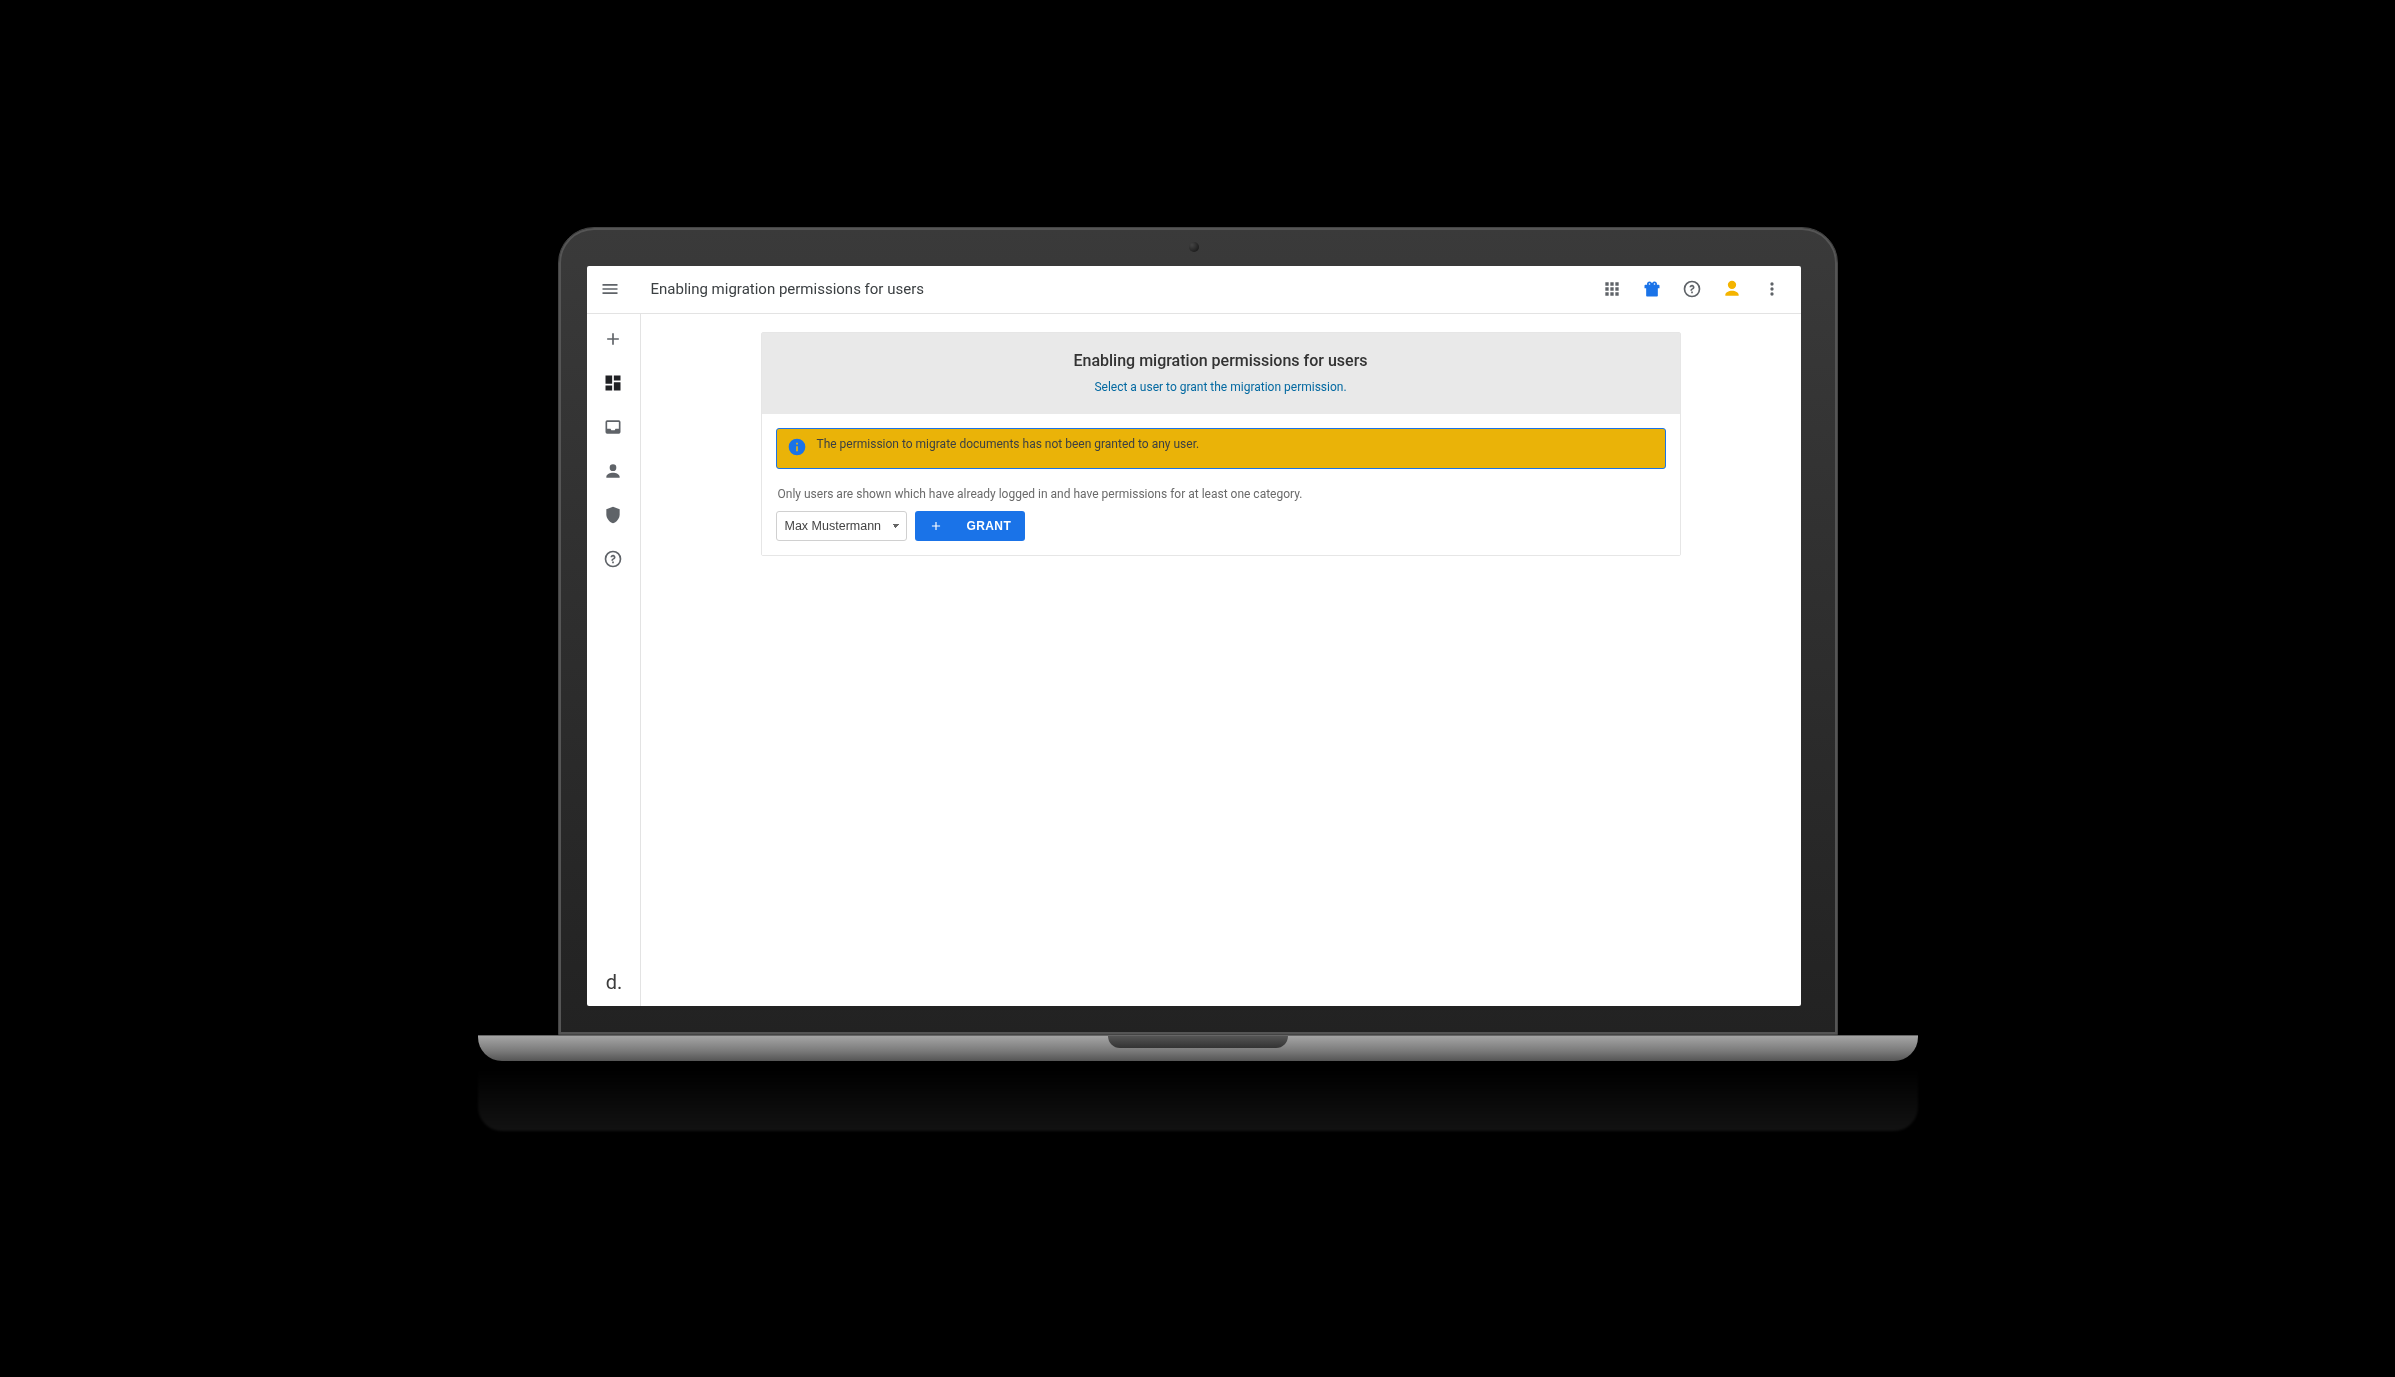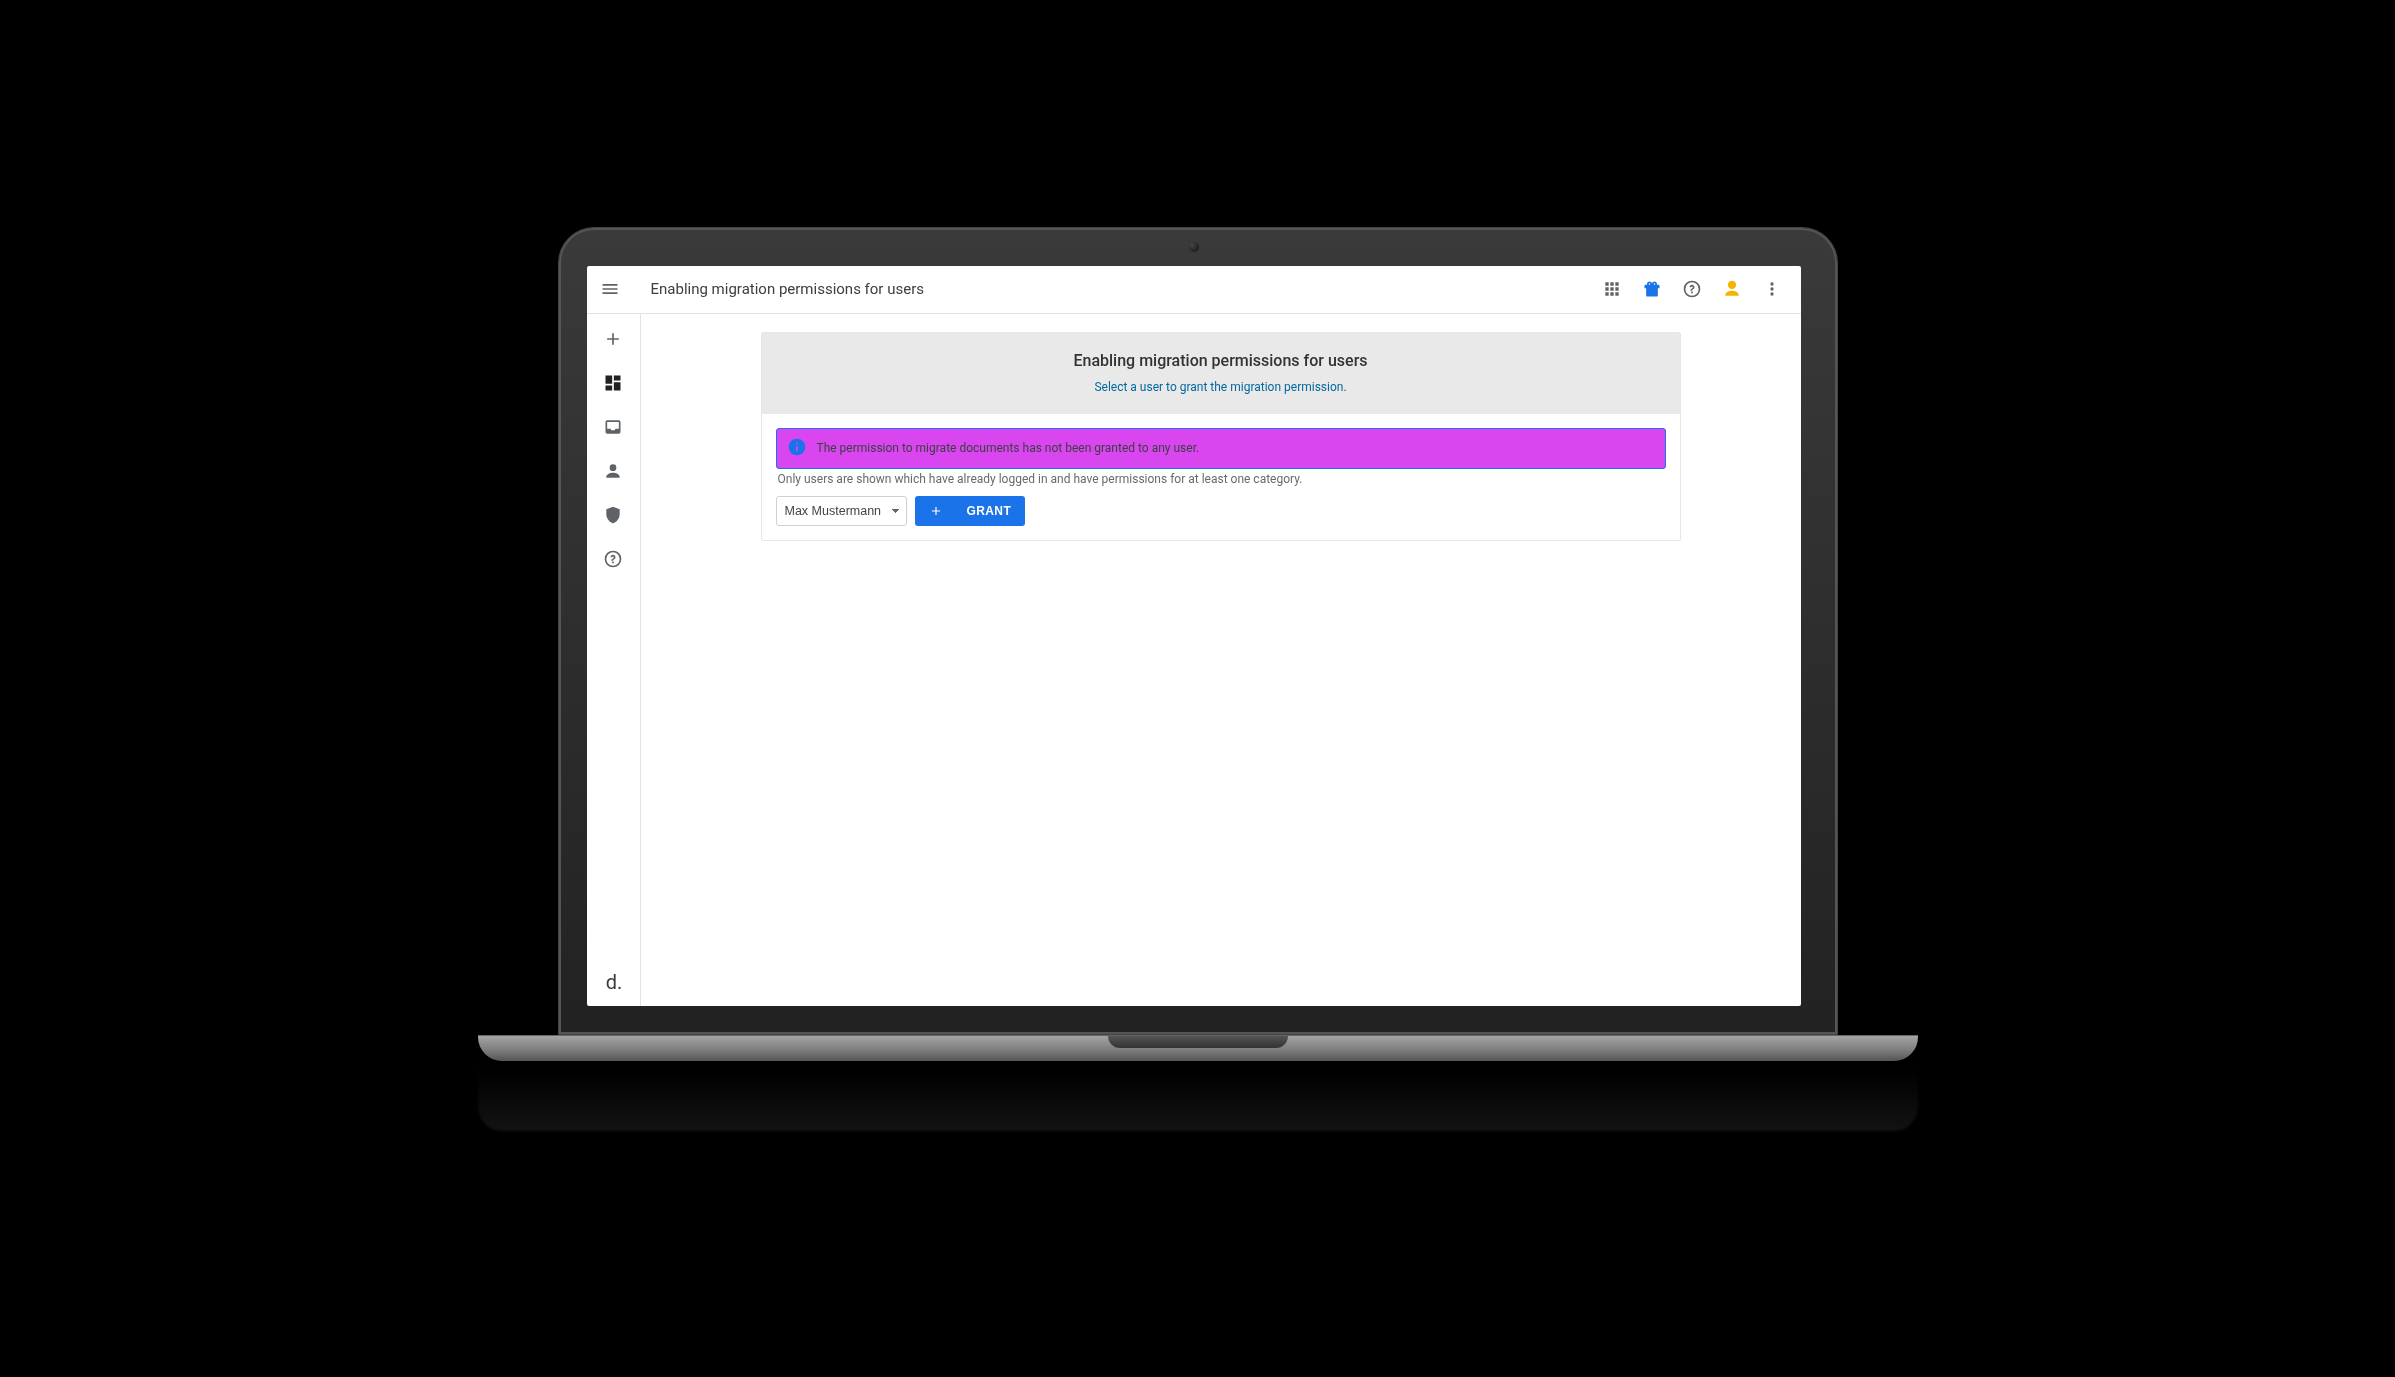--- a/index.html
+++ b/index.html
@@ -139,31 +139,31 @@
   .card-header h1 {
     font-size: 16px; font-weight: 500; color: #333;
   }
   .card-header p {
     font-size: 12px; color: #0369a1; margin-top: 10px;
   }
   .card-body {
     background: #fff; padding: 14px 14px 14px;
   }
   .info-banner {
-    display: flex; align-items: center; gap: 10px;
+    display: flex; gap: 10px;
     border: 1px solid #1a73e8;
     border-radius: 3px;
     padding: 8px 10px;
     font-size: 12px;
     color: #3c4043;
-    background: #d946ef;
+    background: #eab308;
   }
   .info-banner .info-icon { color: #1a73e8; flex: 0 0 auto; }
   .note {
-    font-size: 12px; color: #6a6a6a; margin: 3px 2px 10px;
+    font-size: 12px; color: #6a6a6a; margin: 18px 2px 10px;
   }
   .grant-row { display: flex; align-items: flex-end; gap: 8px; }
   .user-select {
     height: 30px;
     border: 1px solid #d0d0d0;
     border-radius: 3px;
     padding: 0 24px 0 8px;
     font-size: 12.5px;
     color: #444;
     background: #fff;

